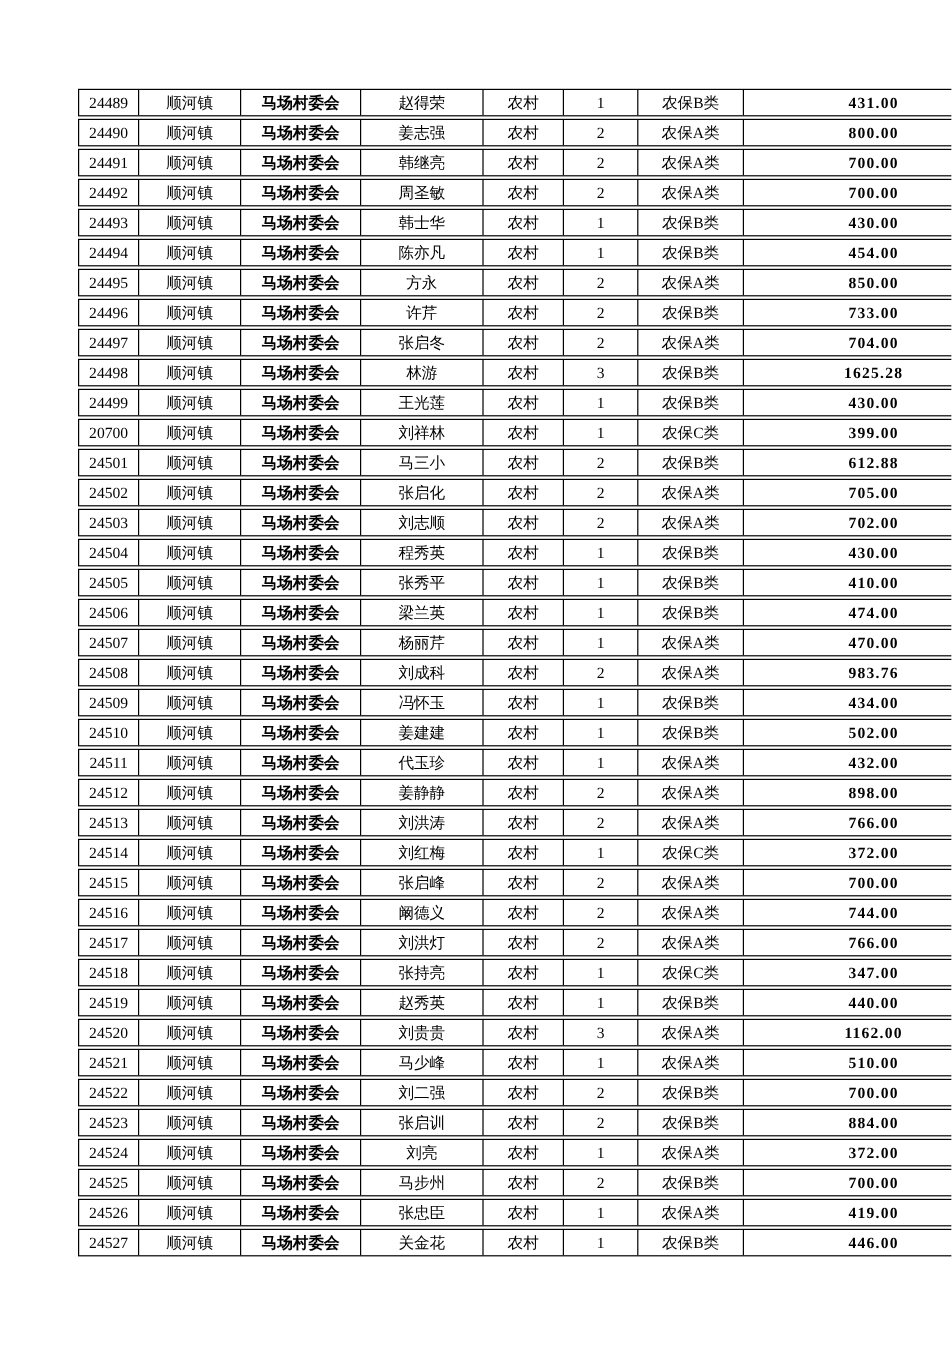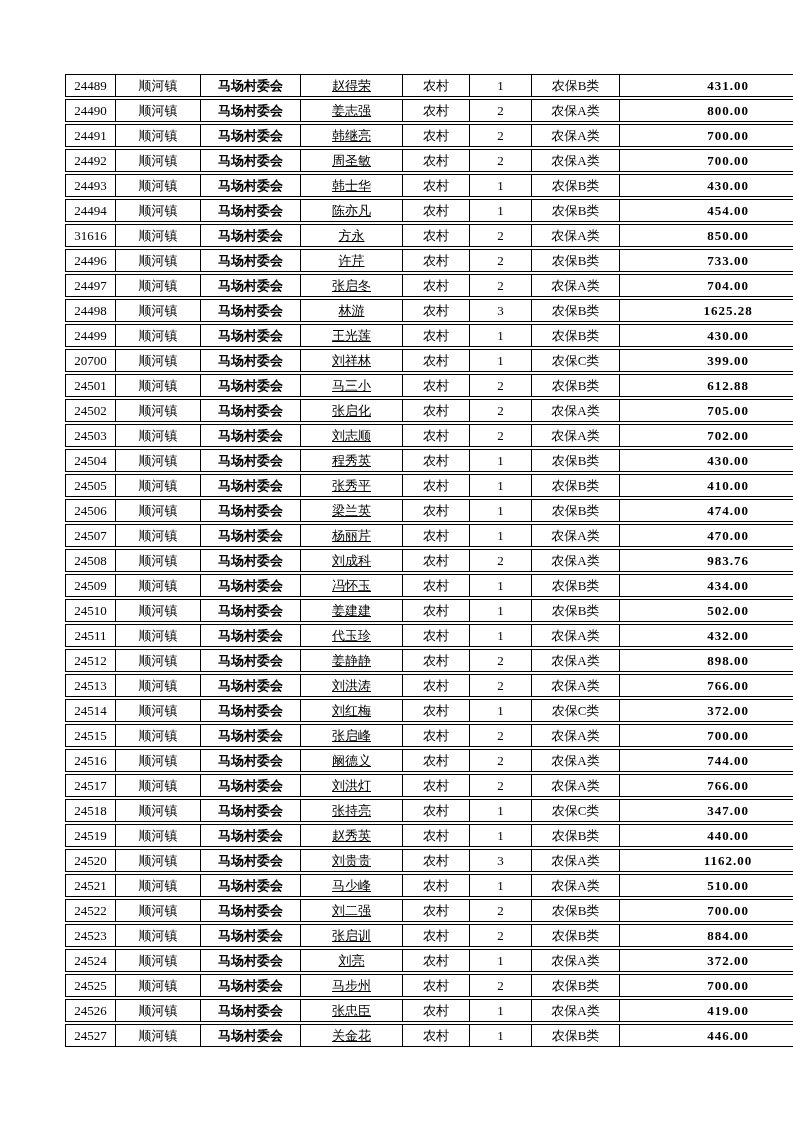--- a/index.html
+++ b/index.html
@@ -42,21 +42,21 @@
     border-right: 1px solid #000000;
   }
   .cell:last-child {
     border-right: none;
     flex: 1 1 auto;
     font-weight: bold;
   }
   .col-id       { width: 50px; }
   .col-town     { width: 85px; font-family: Liberation Serif, serif; }
   .col-village  { width: 100px; font-weight: bold; }
-  .col-name     { width: 102px; text-decoration: underline; }
+  .col-name     { width: 102px; }
   .col-area     { width: 67px; }
   .col-count    { width: 62px; }
   .col-category { width: 88px; }
   .col-amount   { width: 84px; letter-spacing: 1px; }
 </style>
 </head>
 <body>
 
 <div class="page">
   <div class="records-table">
@@ -114,21 +114,21 @@
         <div class="cell col-id">24494</div>
         <div class="cell col-town">顺河镇</div>
         <div class="cell col-village">马场村委会</div>
         <div class="cell col-name">陈亦凡</div>
         <div class="cell col-area">农村</div>
         <div class="cell col-count">1</div>
         <div class="cell col-category">农保B类</div>
         <div class="cell col-amount">454.00</div>
       </div>
       <div class="row">
-        <div class="cell col-id">31616</div>
+        <div class="cell col-id">24495</div>
         <div class="cell col-town">顺河镇</div>
         <div class="cell col-village">马场村委会</div>
         <div class="cell col-name">方永</div>
         <div class="cell col-area">农村</div>
         <div class="cell col-count">2</div>
         <div class="cell col-category">农保A类</div>
         <div class="cell col-amount">850.00</div>
       </div>
       <div class="row">
         <div class="cell col-id">24496</div>

